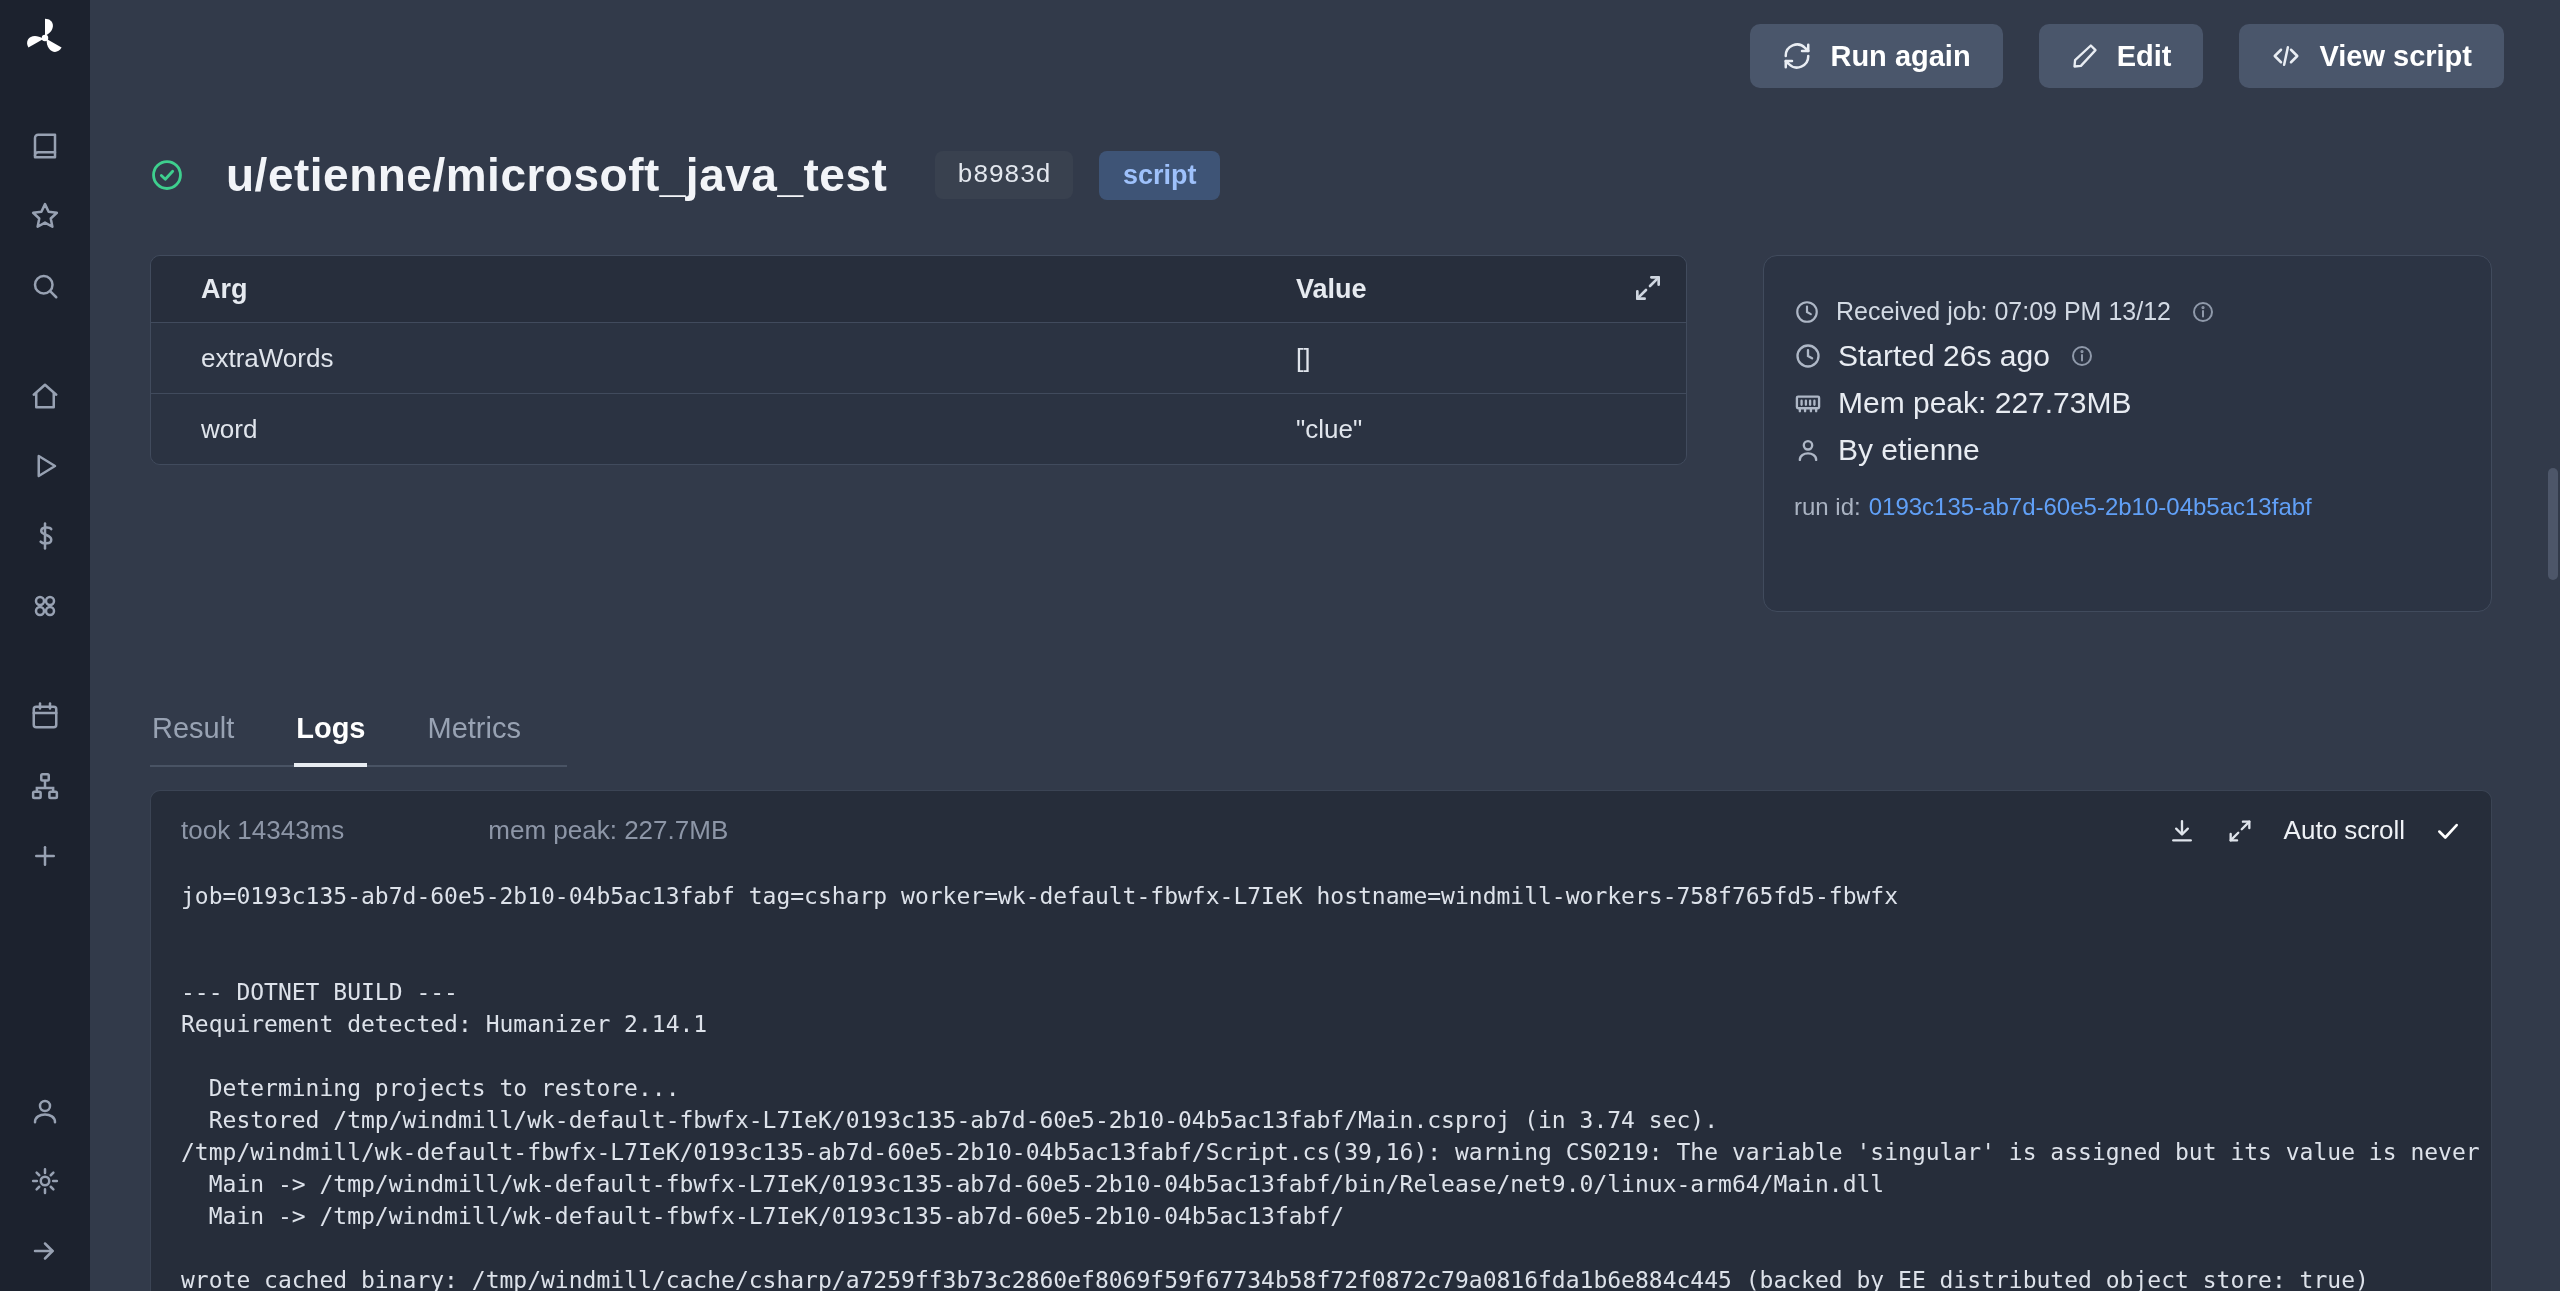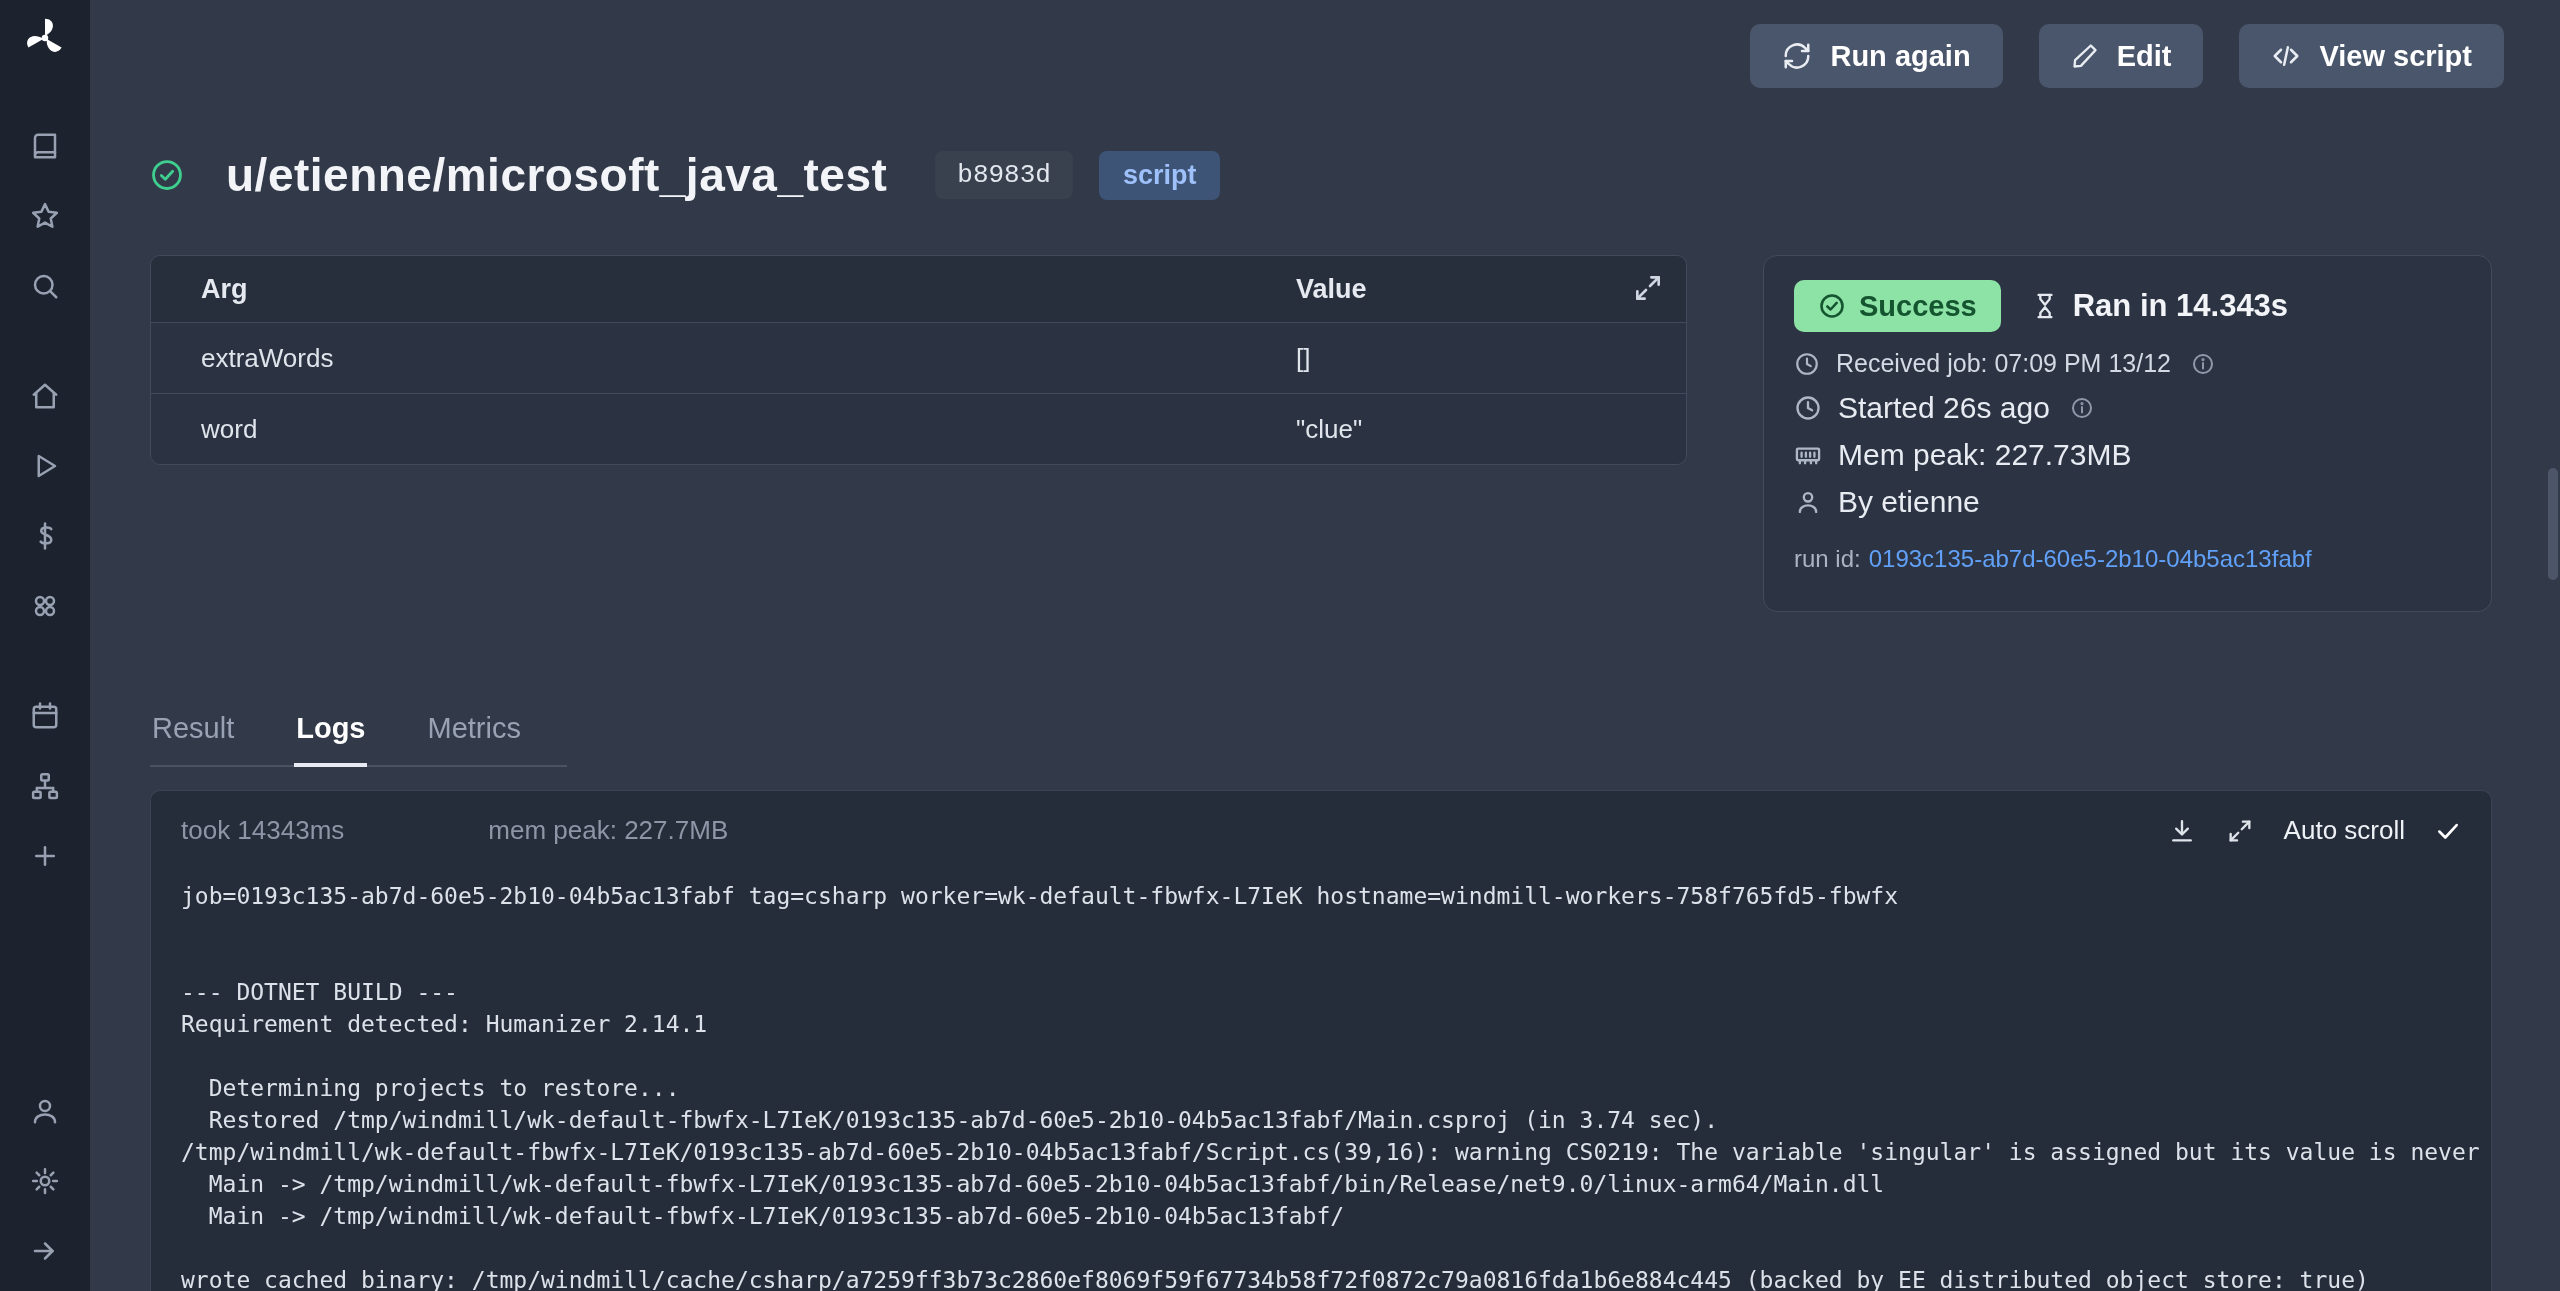--- a/index.html
+++ b/index.html
@@ -242,37 +242,20 @@
       <div class="t-cell">extraWords</div>
       <div class="t-cell">[]</div>
     </div>
     <div class="t-row">
       <div class="t-cell">word</div>
       <div class="t-cell">"clue"</div>
     </div>
   </div>
 
   <div class="status-panel">
-    <div class="sp-row1">
-      <span class="success-badge">
-        <svg width="28" height="28" viewBox="0 0 24 24" fill="none" stroke="currentColor" stroke-width="2.2" stroke-linecap="round" stroke-linejoin="round">
-            <circle cx="12" cy="12" r="9"></circle>
-            <polyline points="8 12.4 10.8 15 16 9.4"></polyline>
-          </svg>
-        <span>Success</span>
-      </span>
-      <span class="ran-in">
-        <span class="sp-icon">
-          <svg width="28" height="28" viewBox="0 0 24 24" fill="none" stroke="#e6eaf0" stroke-width="2" stroke-linecap="round" stroke-linejoin="round">
-              <path d="M6.5 2.5h11M6.5 21.5h11M8 2.5v3.6L12 11l4-4.9V2.5M8 21.5v-3.6L12 13l4 4.9v3.6"></path>
-            </svg>
-        </span>
-        <span>Ran in 14.343s</span>
-      </span>
-    </div>
 
     <div class="sp-row small">
       <span class="sp-icon">
         <svg width="26" height="26" viewBox="0 0 24 24" fill="none" stroke="currentColor" stroke-width="2" stroke-linecap="round">
             <circle cx="12" cy="12" r="9"></circle>
             <polyline points="12 7 12 12 15.5 14"></polyline>
           </svg>
       </span>
       <span>Received job: 07:09 PM 13/12</span>
       <span class="info-icon">

